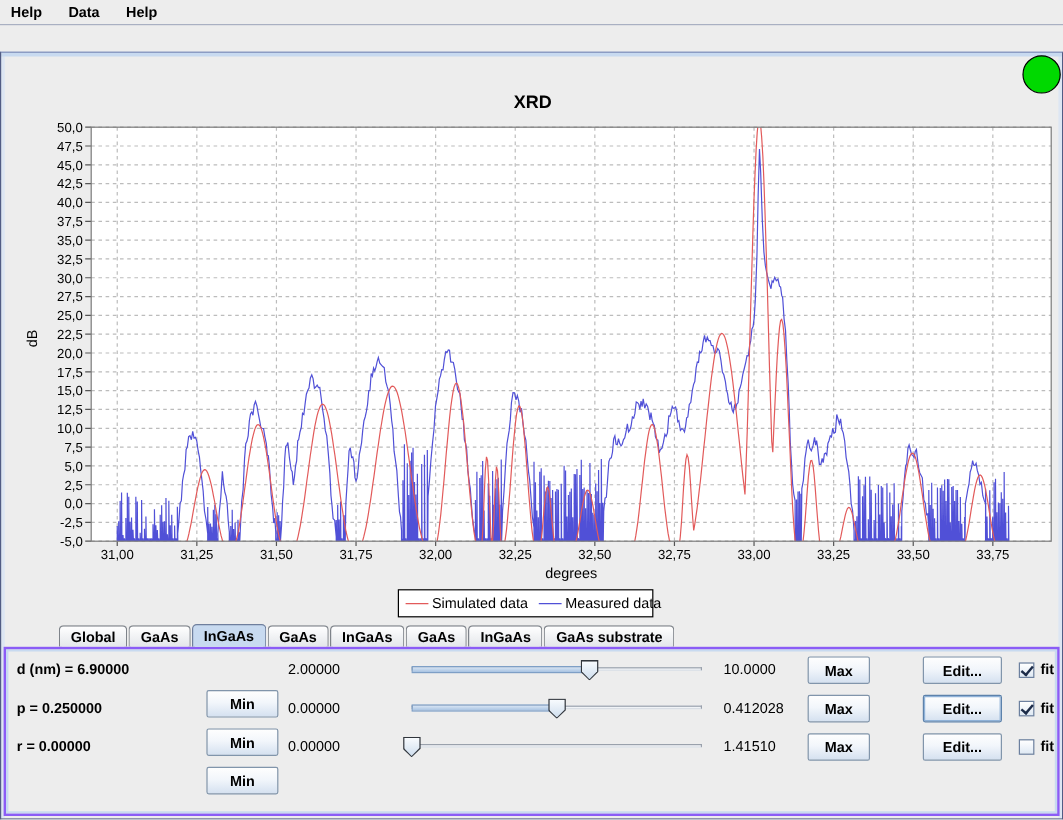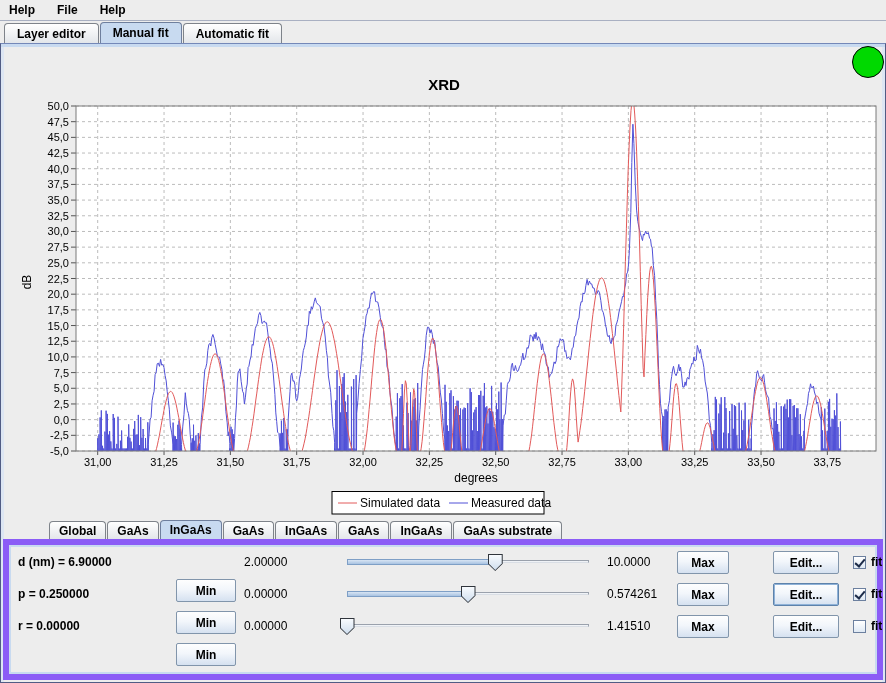--- a/index.html
+++ b/index.html
@@ -22,21 +22,21 @@
 
   #chart{position:absolute;top:2px;left:0;font-family:"Liberation Sans",sans-serif;}
   .indicator{position:absolute;left:851px;top:2px;width:32px;height:32px;border-radius:50%;
              background:#00d900;border:1px solid #000;box-sizing:border-box;}
 
   .layer-tabs{position:absolute;top:474px;left:0;width:100%;height:21px;padding-left:48px;}
   .layer-tabs .tab{padding:2px 9px 1px 9px;}
   .layer-tabs .tab.selected{padding-bottom:2px;}
 
   .params{position:absolute;top:495px;left:2px;right:2px;bottom:2px;background:#ededed;box-sizing:border-box;
-          border:6px solid #8b5cf6;
+          border:2px solid #8b5cf6;
           box-shadow:inset 0 2px 0 #c8daf0,inset 2px 0 0 #c8daf0,inset -2px 0 0 #c8daf0,inset 0 -2px 0 #c8daf0;}
   .prow{position:absolute;left:0;right:0;height:24px;}
   .plabel{position:absolute;left:9px;top:0;line-height:23px;font-weight:bold;font-size:12px;color:#000;}
   .btn{position:absolute;top:0;height:23px;font-family:inherit;font-weight:bold;font-size:12px;color:#000;
        background:linear-gradient(#fefefe 0%,#f2f6fb 45%,#d5e1f0 100%);
        border:1px solid #8195ab;border-radius:2px;cursor:default;}
   .btn.min{left:167px;width:60px;margin-top:28px;}
   .btn.max{left:668px;width:52px;text-align:center;}
   .btn.edit{left:764px;width:66px;}
   .btn.focused{box-shadow:inset 0 0 0 1px #8fb2d8;border-color:#5d82ab;}
@@ -59,29 +59,24 @@
       border-right:2px solid #1d2c49;border-bottom:2px solid #1d2c49;transform:rotate(40deg);}
   .fitlabel{position:absolute;left:862px;top:0;line-height:23px;font-weight:bold;font-size:12px;color:#000;}
 </style>
 </head>
 <body>
 
 <div class="app">
 
   <div class="menubar">
     <span class="menu-item">Help</span>
-    <span class="menu-item">File</span>
+    <span class="menu-item">Data</span>
     <span class="menu-item">Help</span>
   </div>
 
-  <div class="tabrow main-tabs">
-    <div class="tab">Layer editor</div>
-    <div class="tab selected">Manual fit</div>
-    <div class="tab">Automatic fit</div>
-  </div>
 
   <div class="panel">
 
     <svg id="chart" width="886" height="470">
         <rect x="75" y="60" width="800" height="345" fill="#ffffff"></rect>
         <line x1="96.7" y1="60" x2="96.7" y2="405" stroke="#bcbcbc" stroke-dasharray="3,3"></line>
         <line x1="163.03325" y1="60" x2="163.03325" y2="405" stroke="#bcbcbc" stroke-dasharray="3,3"></line>
         <line x1="229.36650000000003" y1="60" x2="229.36650000000003" y2="405" stroke="#bcbcbc" stroke-dasharray="3,3"></line>
         <line x1="295.69975" y1="60" x2="295.69975" y2="405" stroke="#bcbcbc" stroke-dasharray="3,3"></line>
         <line x1="362.033" y1="60" x2="362.033" y2="405" stroke="#bcbcbc" stroke-dasharray="3,3"></line>
@@ -240,21 +235,21 @@
         <span class="plabel">p = 0.250000</span>
         <button class="btn min">Min</button>
         <span class="pval vmin">0.00000</span>
         <div class="slider">
           <div class="track"></div>
           <div class="fill" style="width: 121px;"></div>
           <div class="thumb" style="left: 120.5px;">
               <div class="thumb-in"></div>
             </div>
         </div>
-        <span class="pval vmax">0.574261</span>
+        <span class="pval vmax">0.412028</span>
         <button class="btn max">Max</button>
         <button class="btn edit focused">Edit...</button>
         <span class="cb checked"></span>
         <span class="fitlabel">fit</span>
       </div>
 
       <div class="prow" id="prow2" style="top:70px;">
         <span class="plabel">r = 0.00000</span>
         <button class="btn min">Min</button>
         <span class="pval vmin">0.00000</span>

